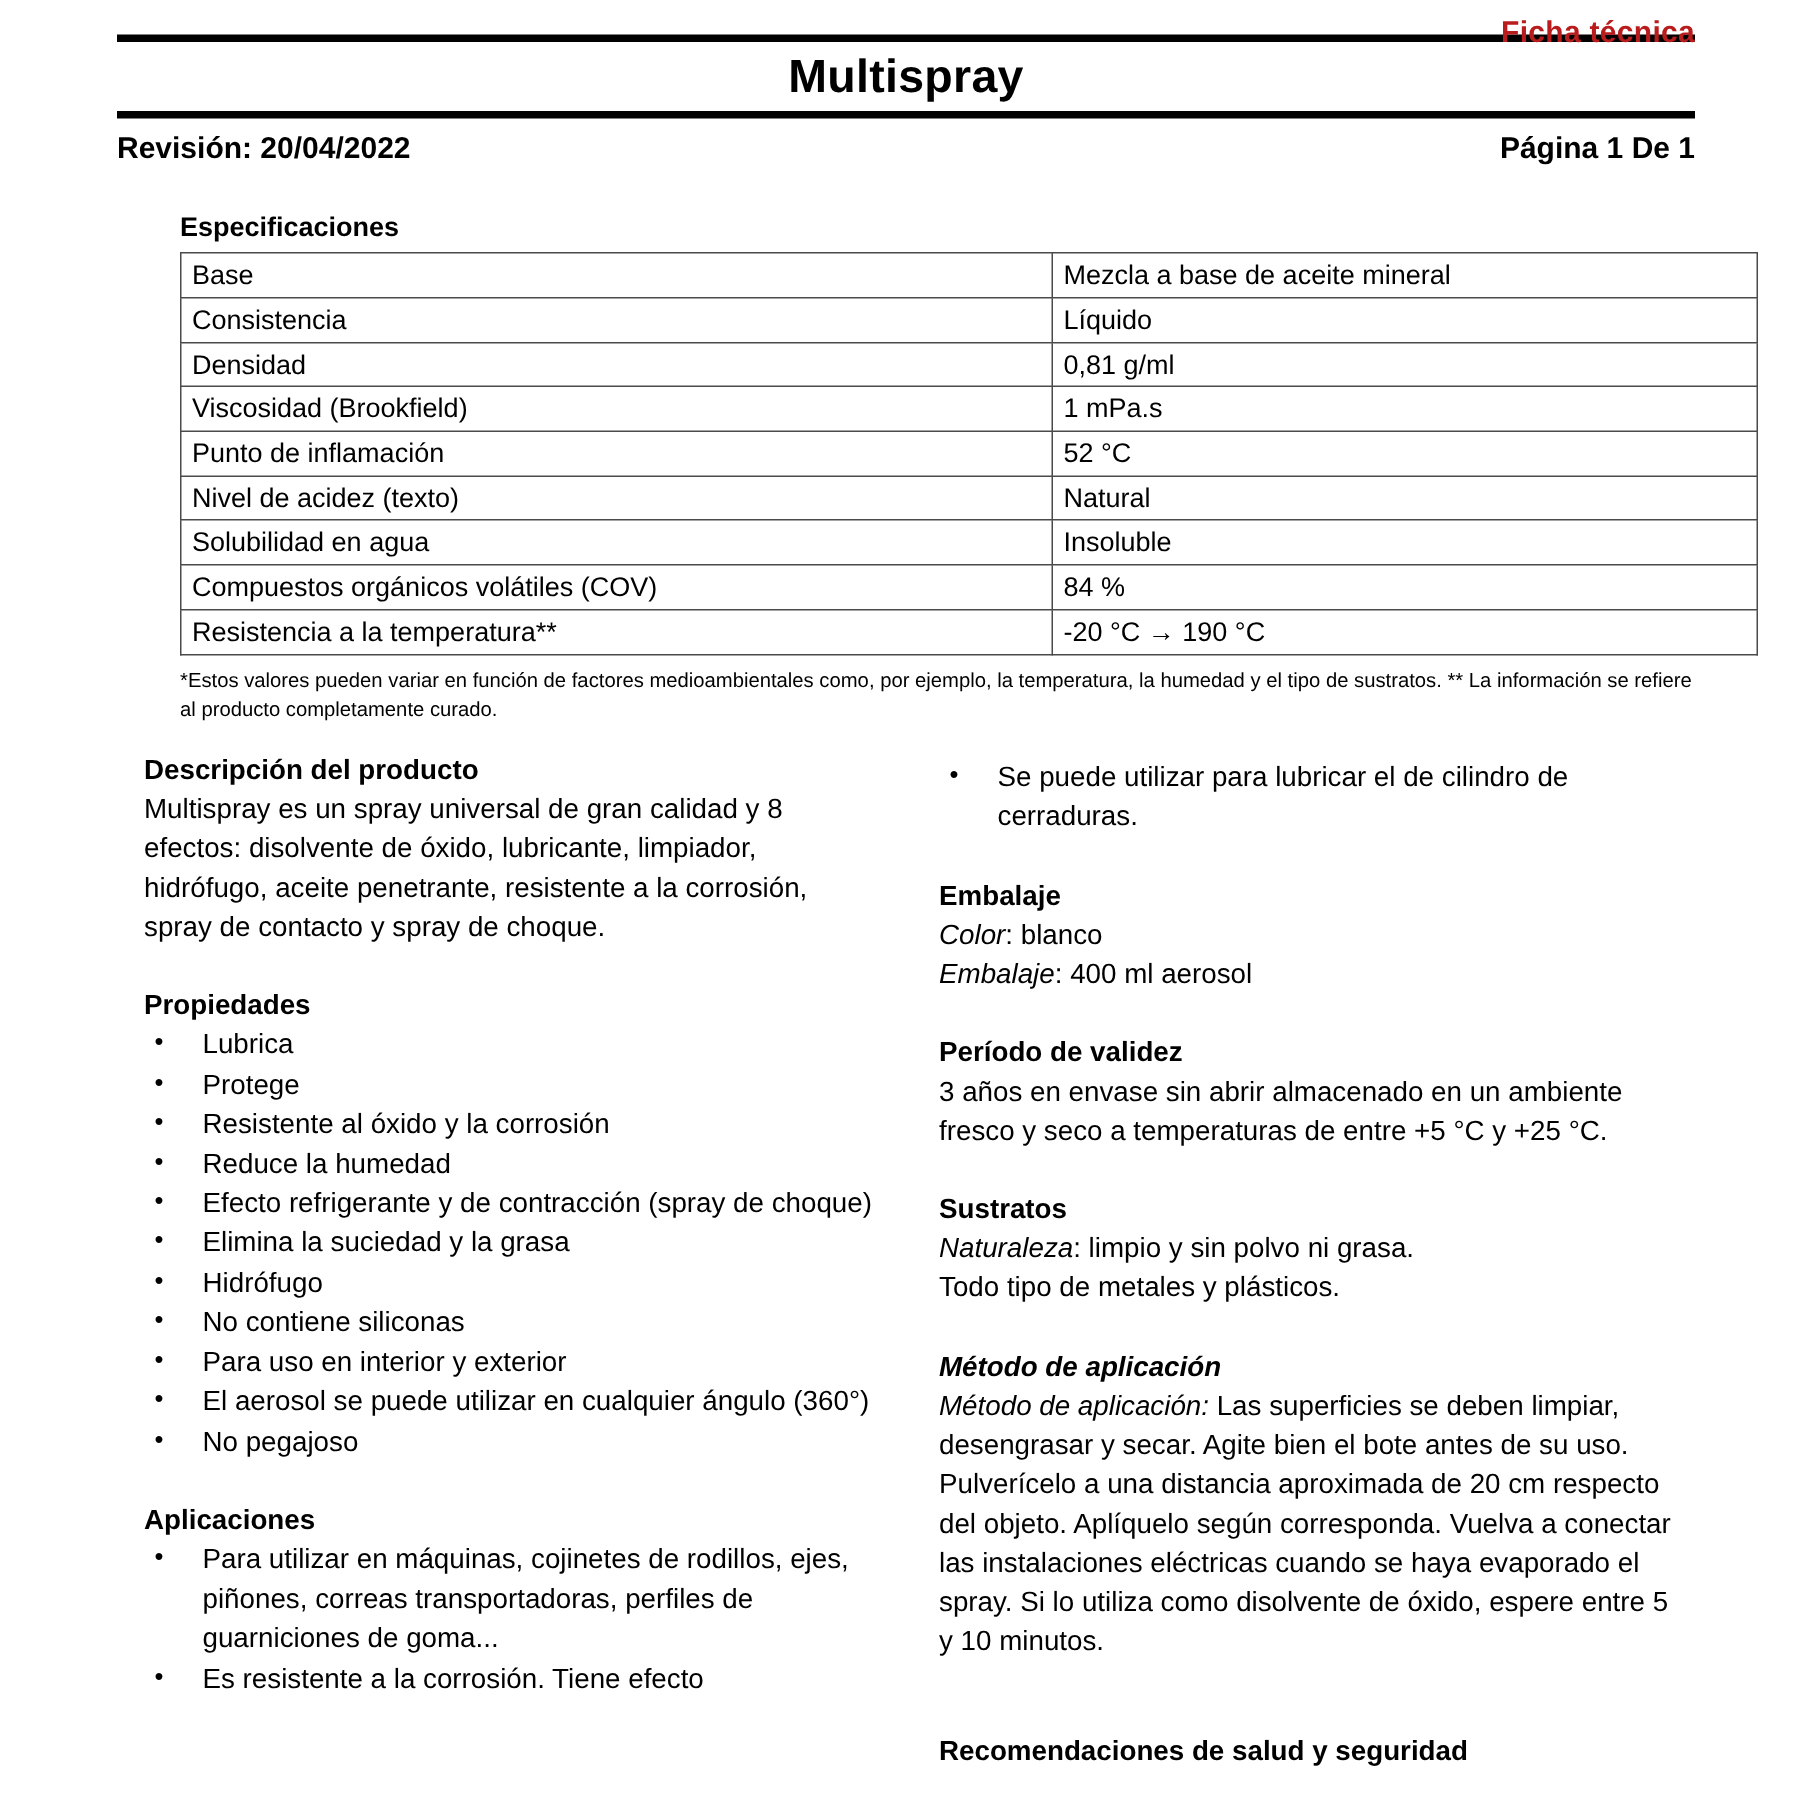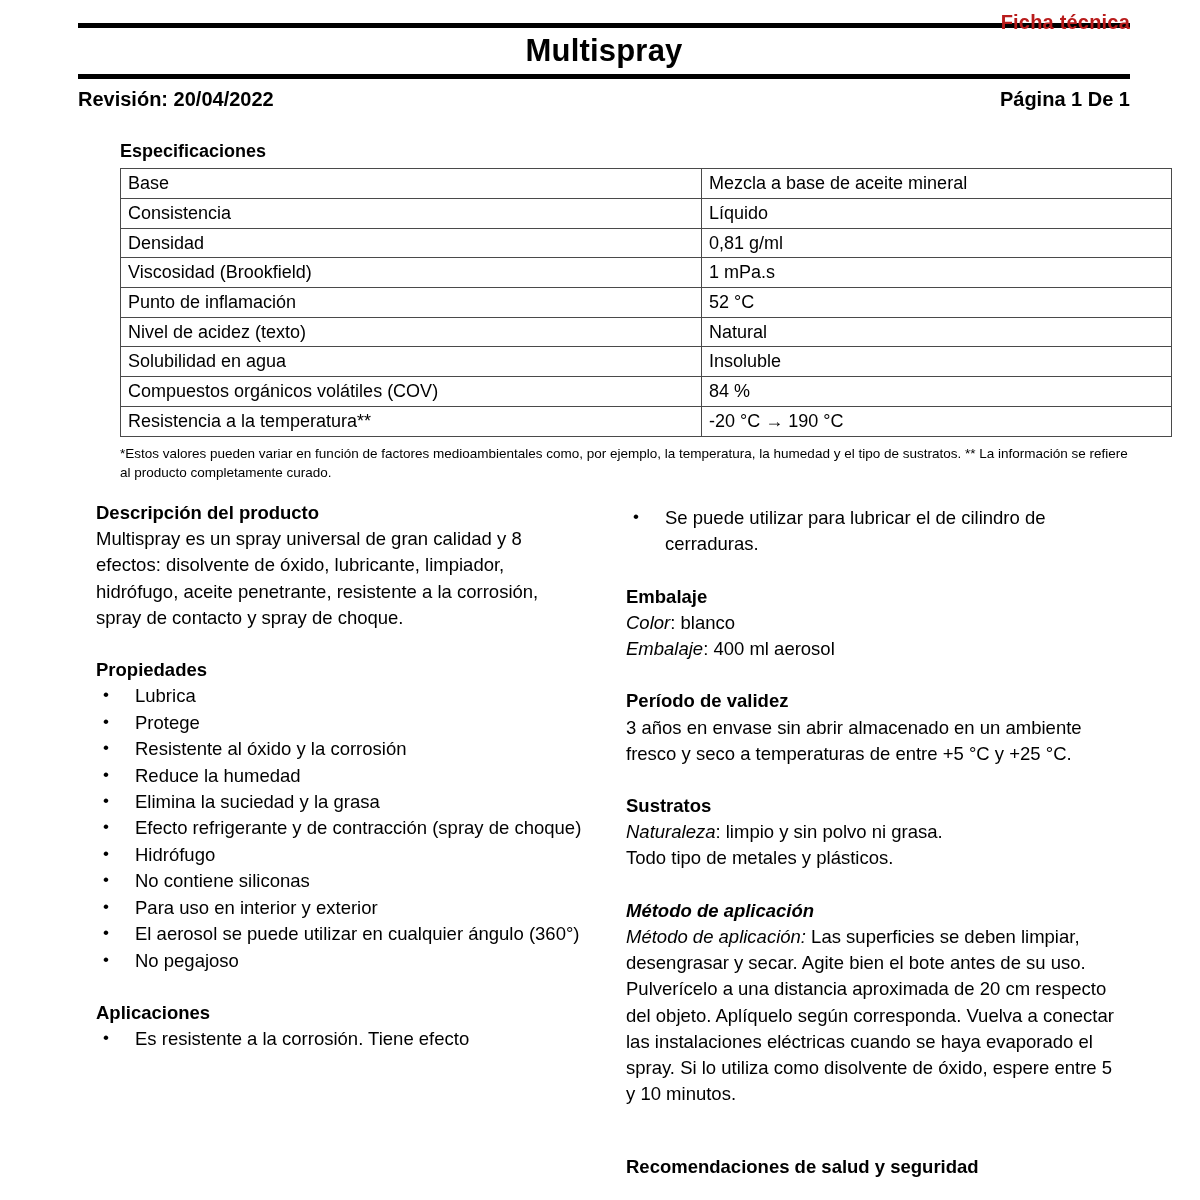--- a/index.html
+++ b/index.html
@@ -212,31 +212,32 @@
 
     <div class="sec-heading">Descripción del producto</div>
     <p class="para">Multispray es un spray universal de gran calidad y 8 efectos: disolvente de óxido, lubricante, limpiador, hidrófugo, aceite penetrante, resistente a la corrosión, spray de contacto y spray de choque.</p>
 
     <div class="sec-heading spaced">Propiedades</div>
     <ul class="bullets">
       <li>Lubrica</li>
       <li>Protege</li>
       <li>Resistente al óxido y la corrosión</li>
       <li>Reduce la humedad</li>
+      <li>Efecto refrigerante y de contracción (spray de choque)</li>
       <li>Elimina la suciedad y la grasa</li>
-      <li>Efecto refrigerante y de contracción (spray de choque)</li>
       <li>Hidrófugo</li>
       <li>No contiene siliconas</li>
       <li>Para uso en interior y exterior</li>
       <li>El aerosol se puede utilizar en cualquier ángulo (360°)</li>
       <li>No pegajoso</li>
     </ul>
 
     <div class="sec-heading spaced">Aplicaciones</div>
     <ul class="bullets">
+      <li>Para utilizar en máquinas, cojinetes de rodillos, ejes, piñones, correas transportadoras, perfiles de guarniciones de goma...</li>
       <li>Es resistente a la corrosión. Tiene efecto</li>
     </ul>
   </div>
 
   <div class="col col-right">
 
     <ul class="bullets">
       <li>Se puede utilizar para lubricar el de cilindro de cerraduras.</li>
     </ul>
 

